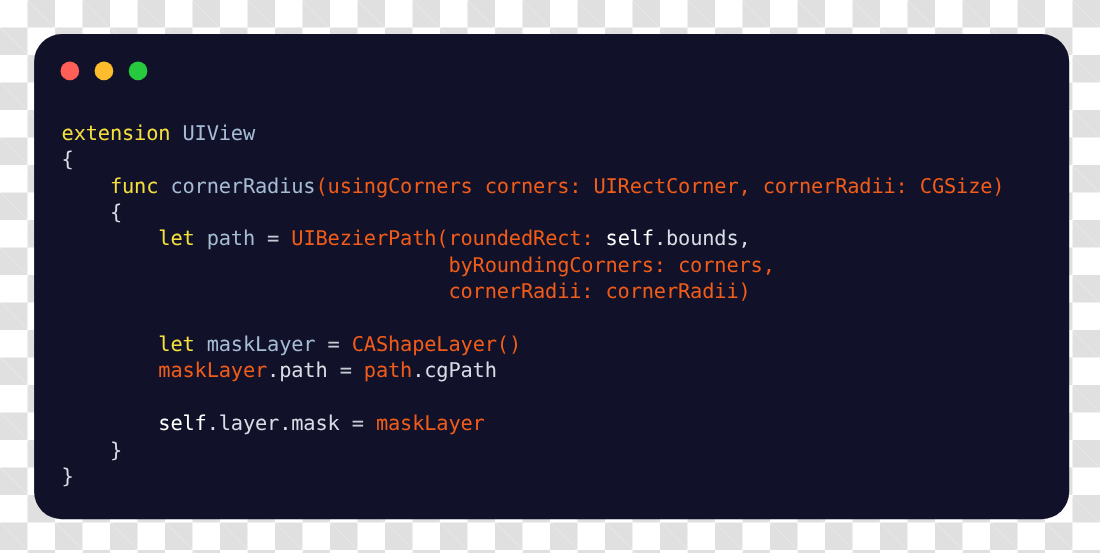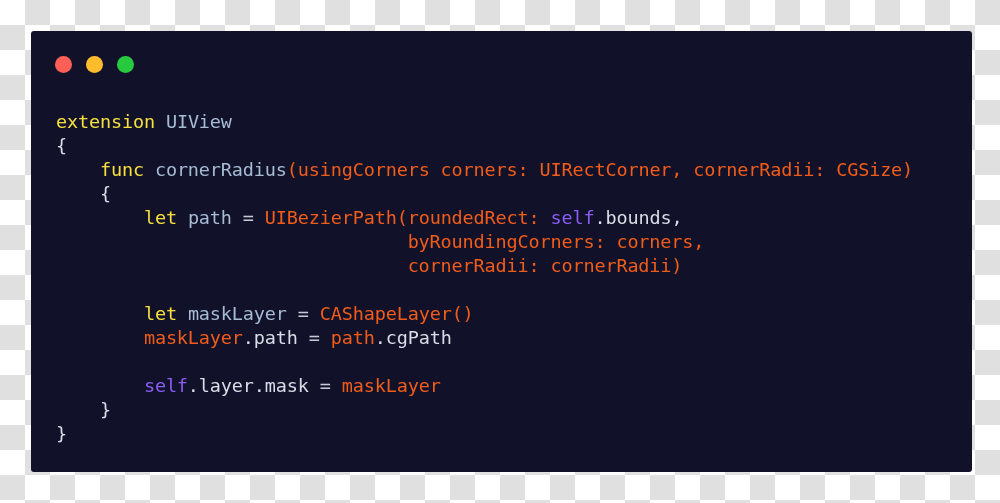--- a/index.html
+++ b/index.html
@@ -24,21 +24,21 @@
     width: 1000px;
     height: 503px;
   }
   .window {
     position: absolute;
     left: 31px;
     top: 31px;
     width: 941px;
     height: 441px;
     background: #11122a;
-    border-radius: 3px;
+    border-radius: 25px;
     box-sizing: border-box;
     overflow: hidden;
   }
   .titlebar {
     position: absolute;
     left: 0;
     top: 0;
     width: 100%;
     height: 44px;
   }
@@ -65,21 +65,21 @@
     letter-spacing: -0.15px;
   }
   .code .line { height: 24px; }
   .code .line.blank { height: 24px; }
 
   
   .t-kw     { color: #f5e03d; }   
   .t-ident  { color: #a6bbd4; }   
   .t-type   { color: #f25c19; }   
   .t-plain  { color: #d8dde6; }   
-  .t-self   { color: #8b5cf6; }   
+  .t-self   { color: #ffffff; }   
   .t-op     { color: #c6ccd6; }   
 </style>
 </head>
 <body>
 
 <div id="root">
 
   <div class="window">
 
     <div class="titlebar">

